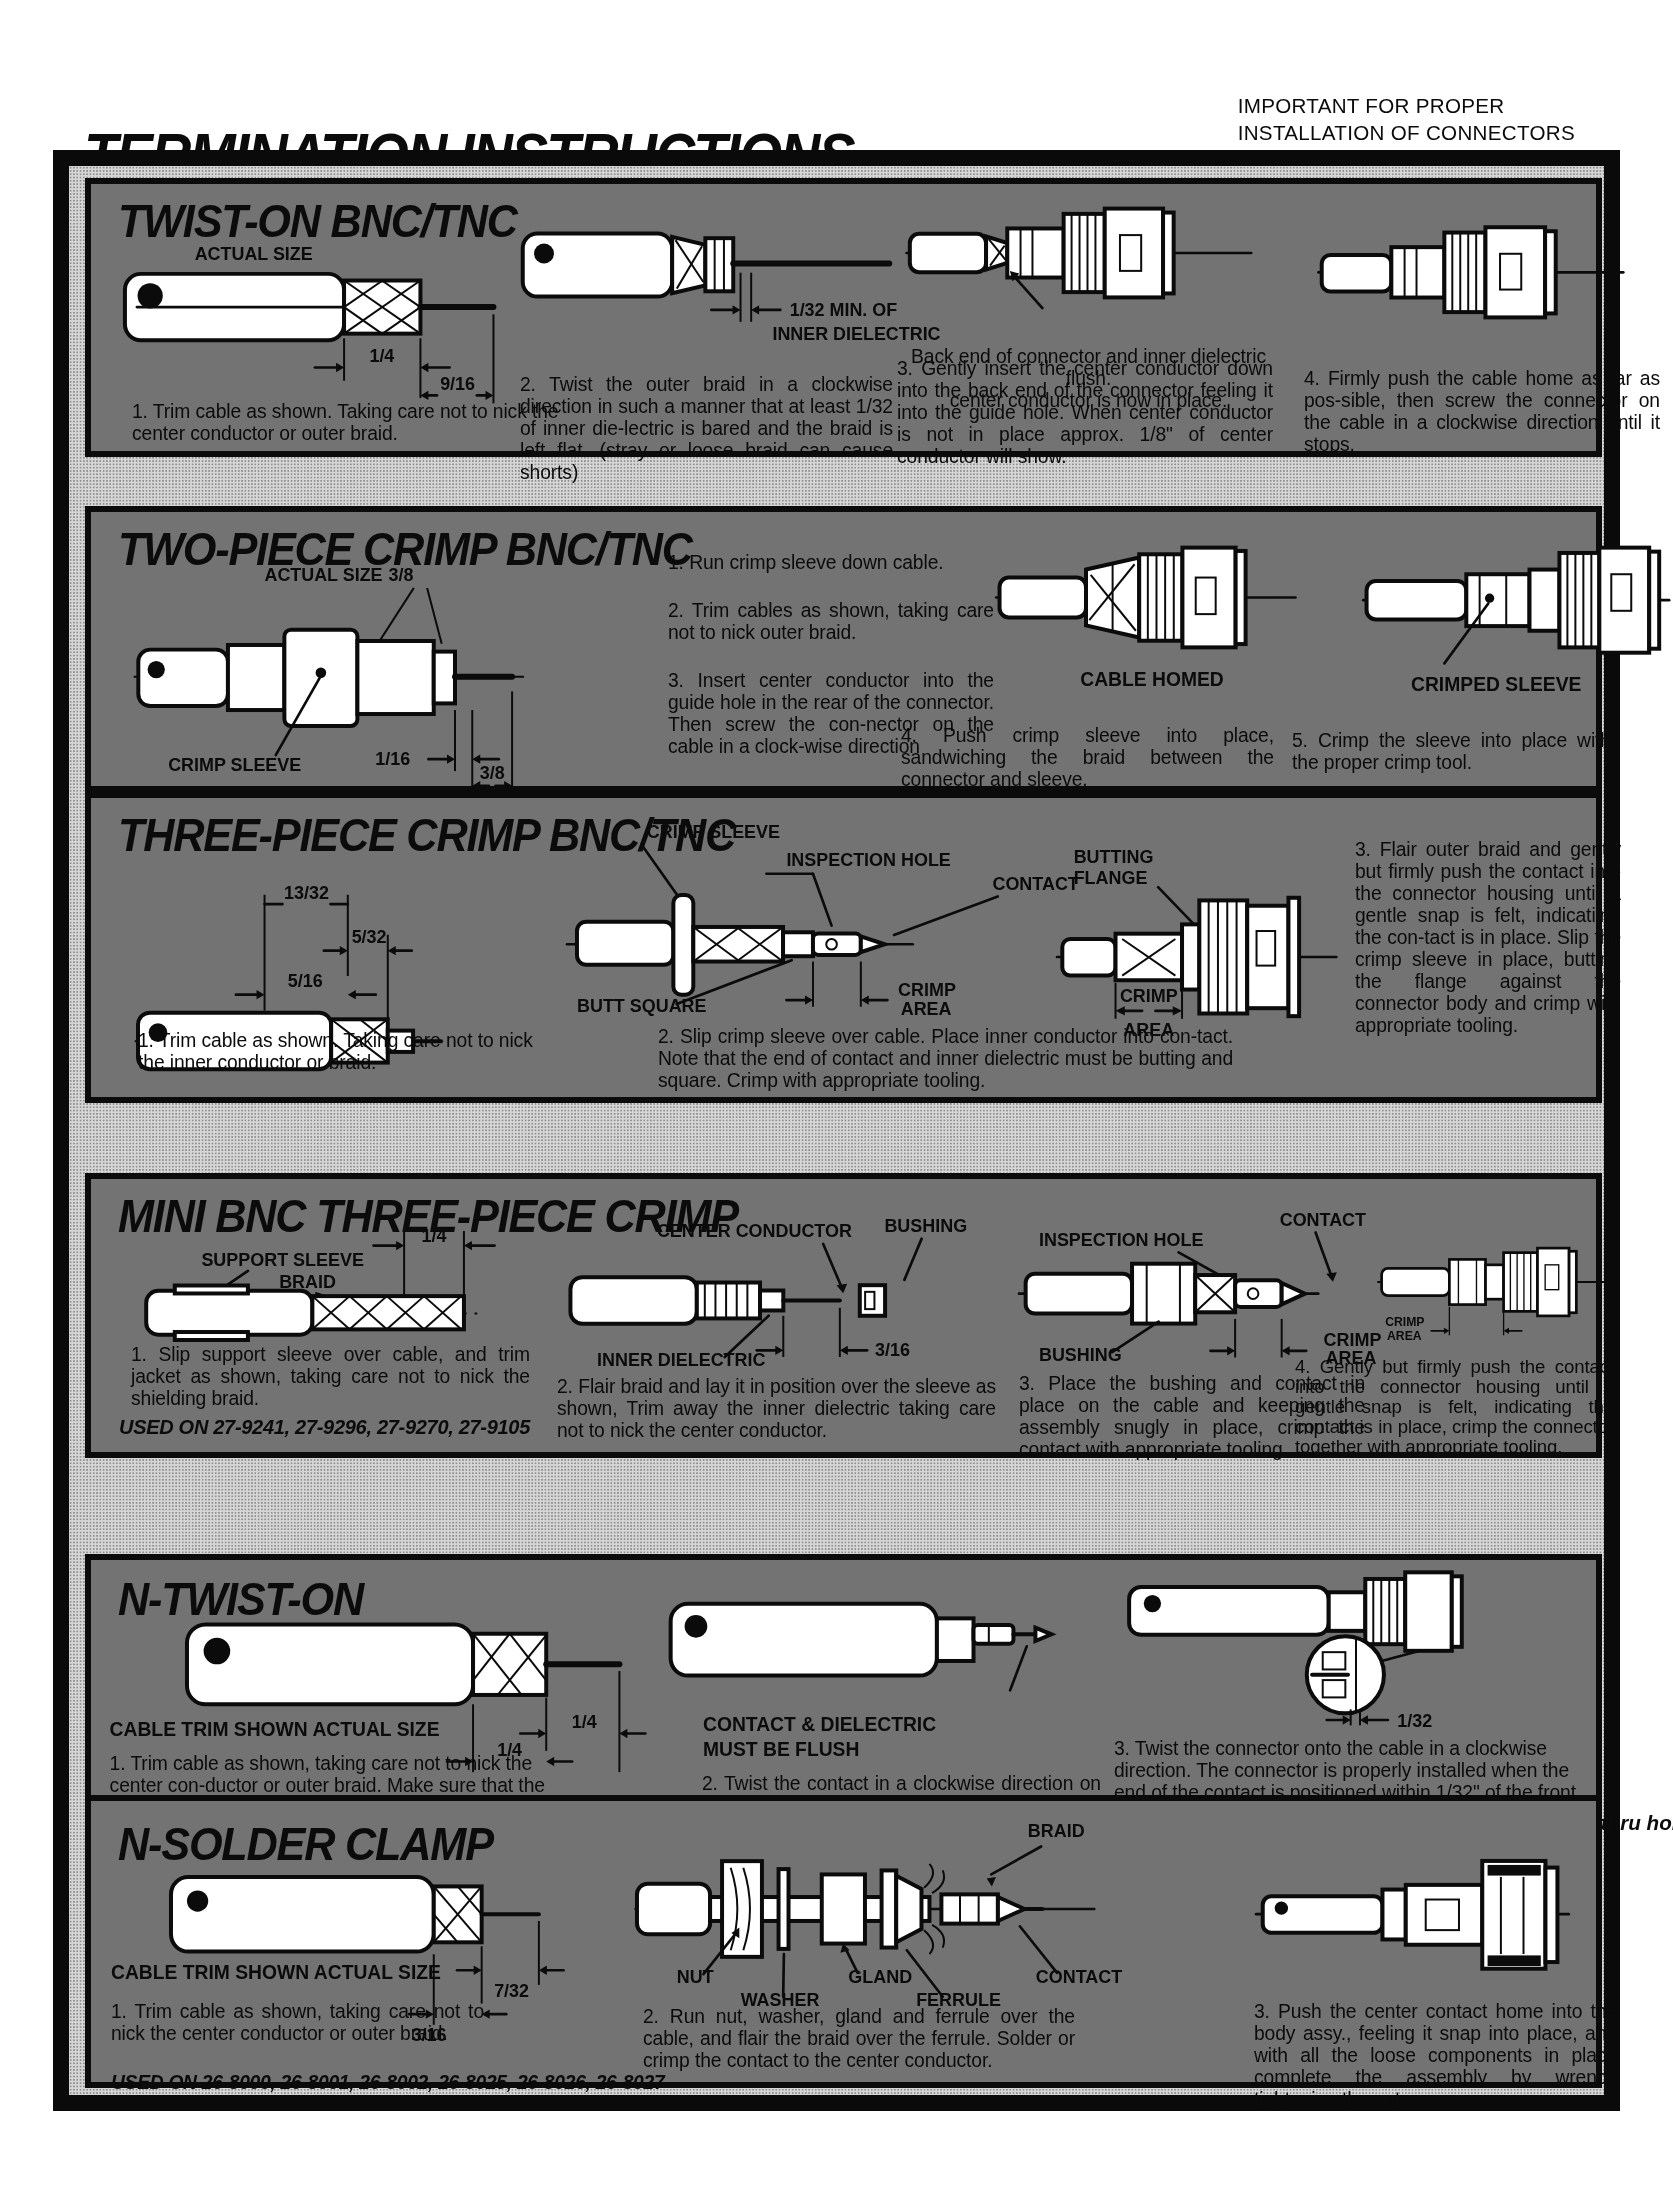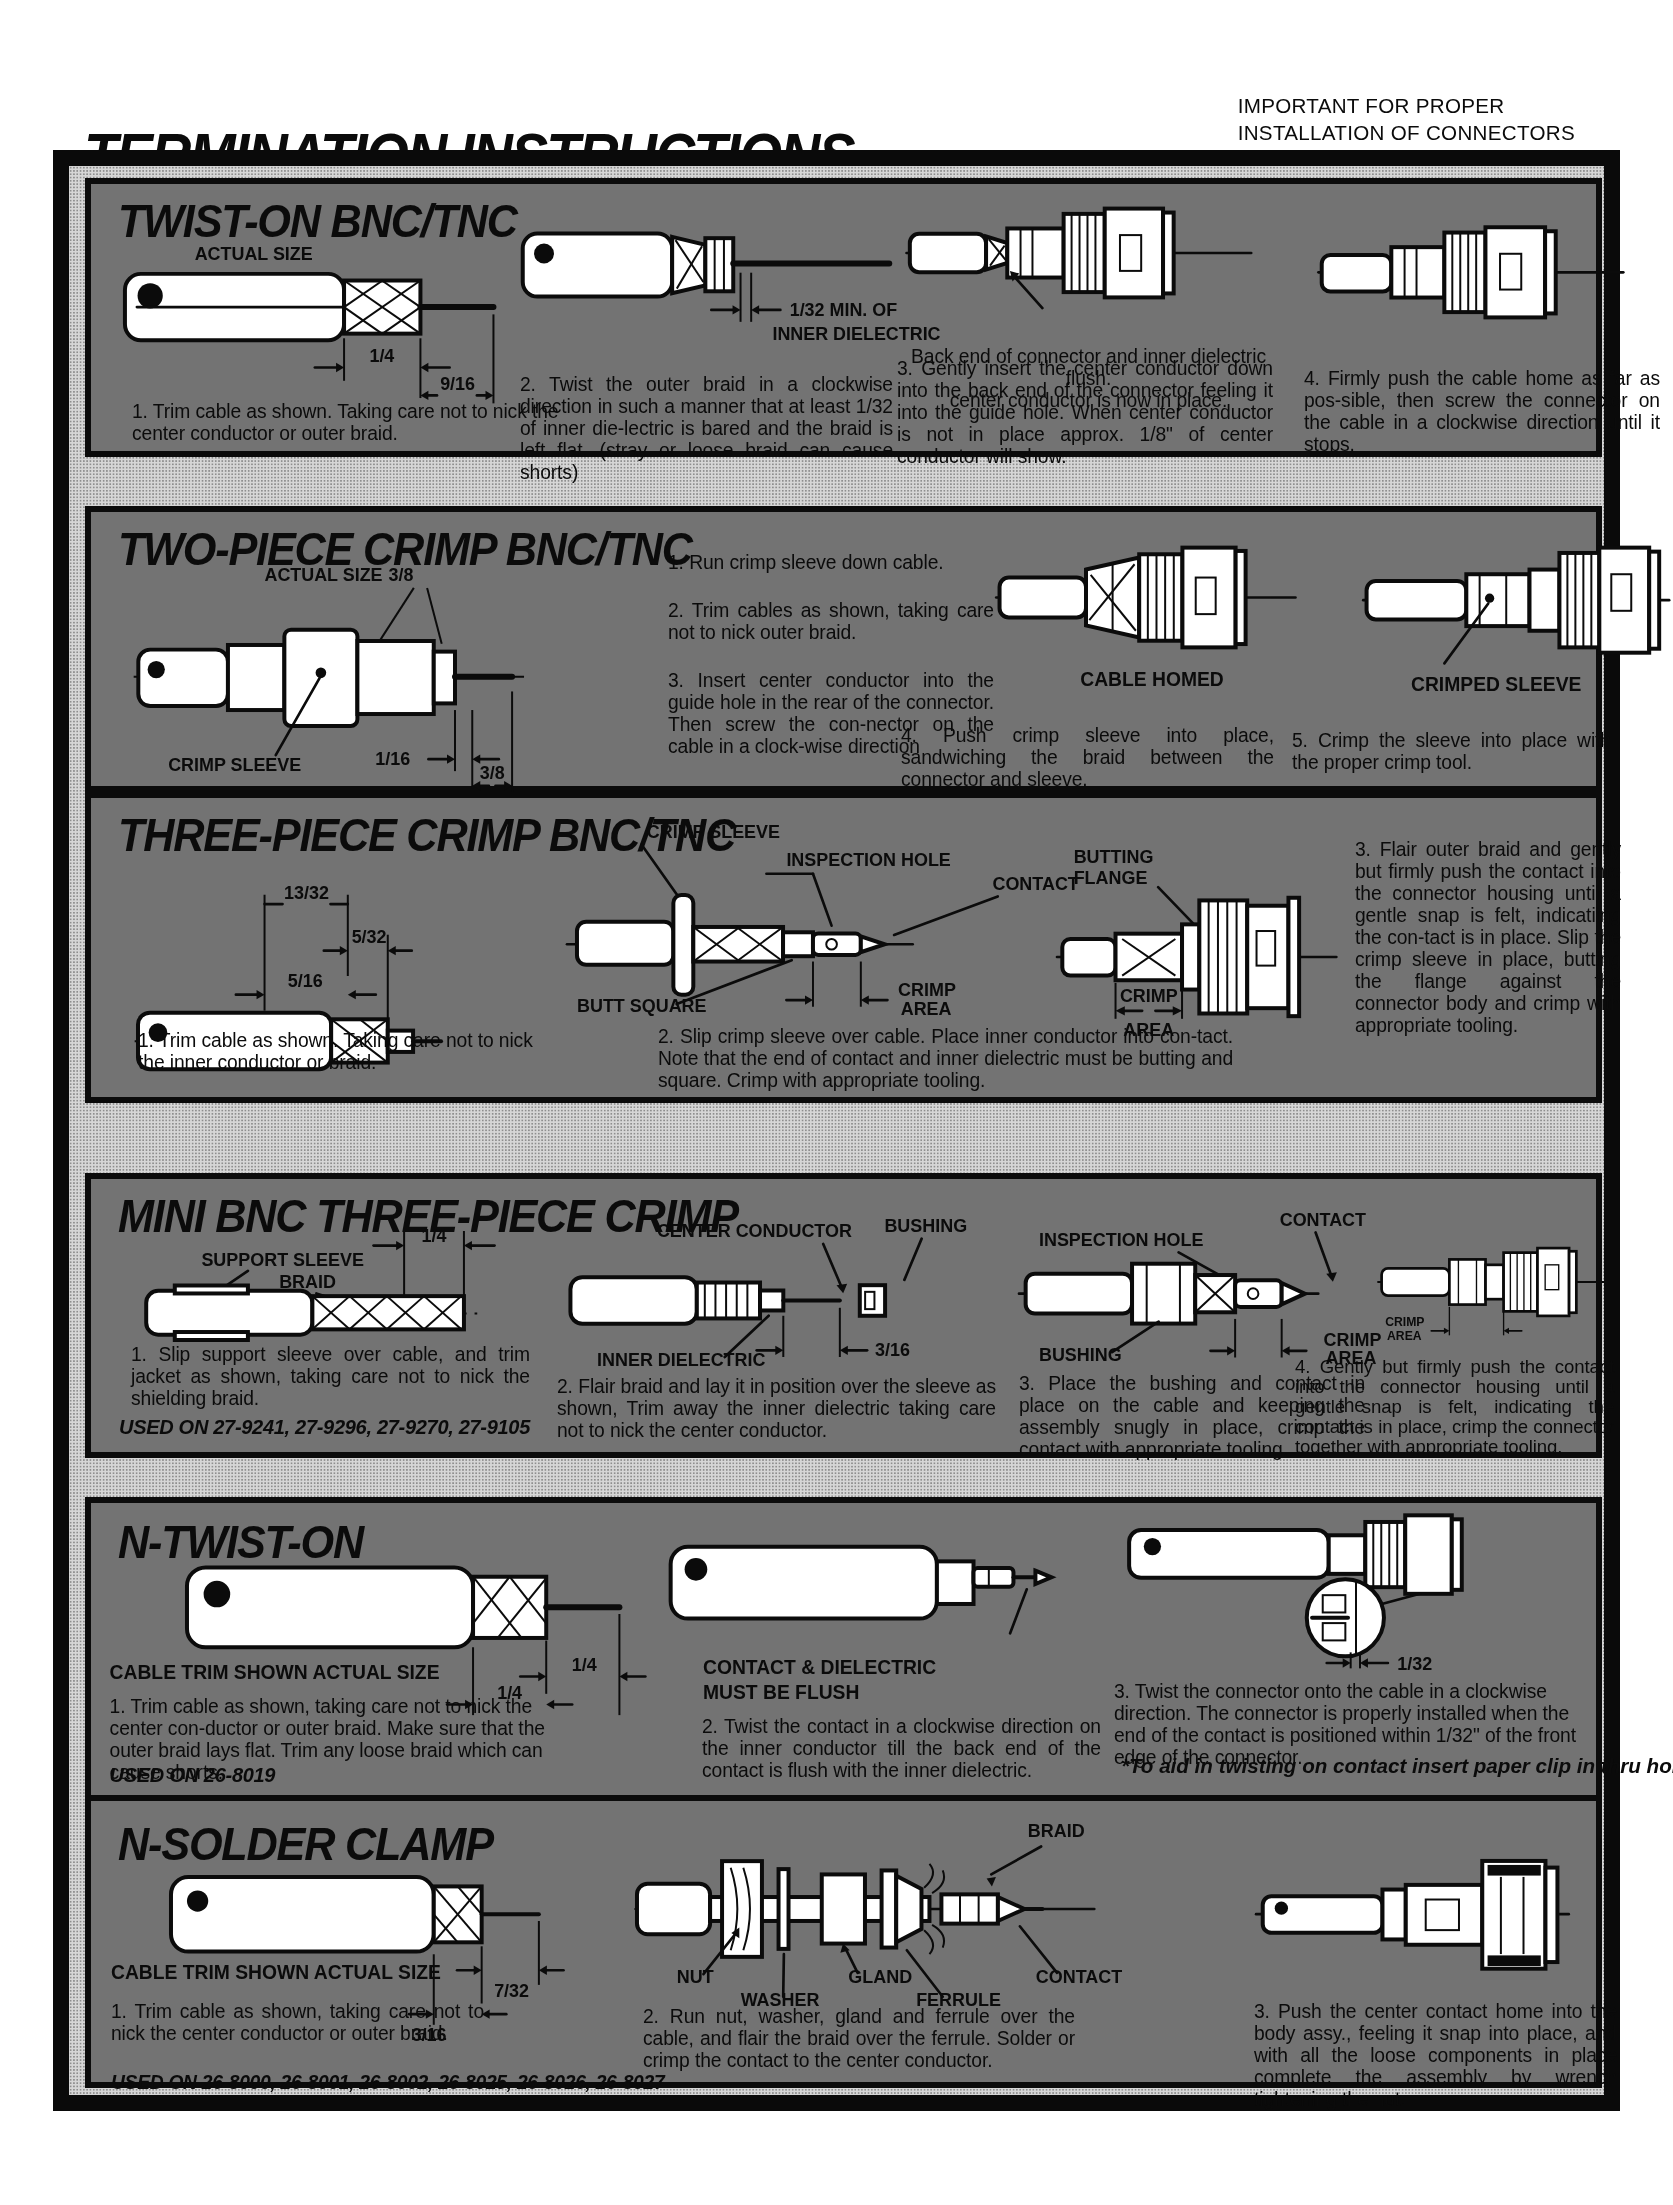--- a/index.html
+++ b/index.html
@@ -486,21 +486,21 @@
         <line class="s3" x1="278" y1="205" x2="278" y2="268"></line>
       <line class="s4" x1="118" y1="258" x2="148" y2="258"></line>
         <polygon class="f" points="158,258 146,251 146,265"></polygon>
       <line class="s4" x1="318" y1="258" x2="288" y2="258"></line>
         <polygon class="f" points="278,258 290,251 290,265"></polygon>
     </g>
   </svg>
   <p class="step just" style="left:1204px;top:178px;width:319px;font-size:18.6px;line-height:20px;">4. Gently but firmly push the contact into the connector housing until a gentle snap is felt, indicating the contact is in place, crimp the connector together with appropriate tooling.</p>
 </section>
 
-<section class="sec" style="top:1497px;height:328px;">
+<section class="sec" style="top:1554px;height:328px;">
   <h2 class="sec-title" style="left:27px;top:10.6px;">N-TWIST-ON</h2>
 
   <svg style="left:86px;top:59px;" width="479" height="100" viewBox="0 0 720 150">
     <g>
       <rect class="sf" x="15" y="8" width="430" height="120" rx="28"></rect>
       <circle class="f" cx="60" cy="48" r="20"></circle>
       <rect class="sf" x="445" y="22" width="110" height="92"></rect>
       <line class="s3" x1="445" y1="22" x2="518" y2="114"></line>
         <line class="s3" x1="500" y1="22" x2="555" y2="92"></line>
       <line class="s3" x1="500" y1="22" x2="445" y2="92"></line>

